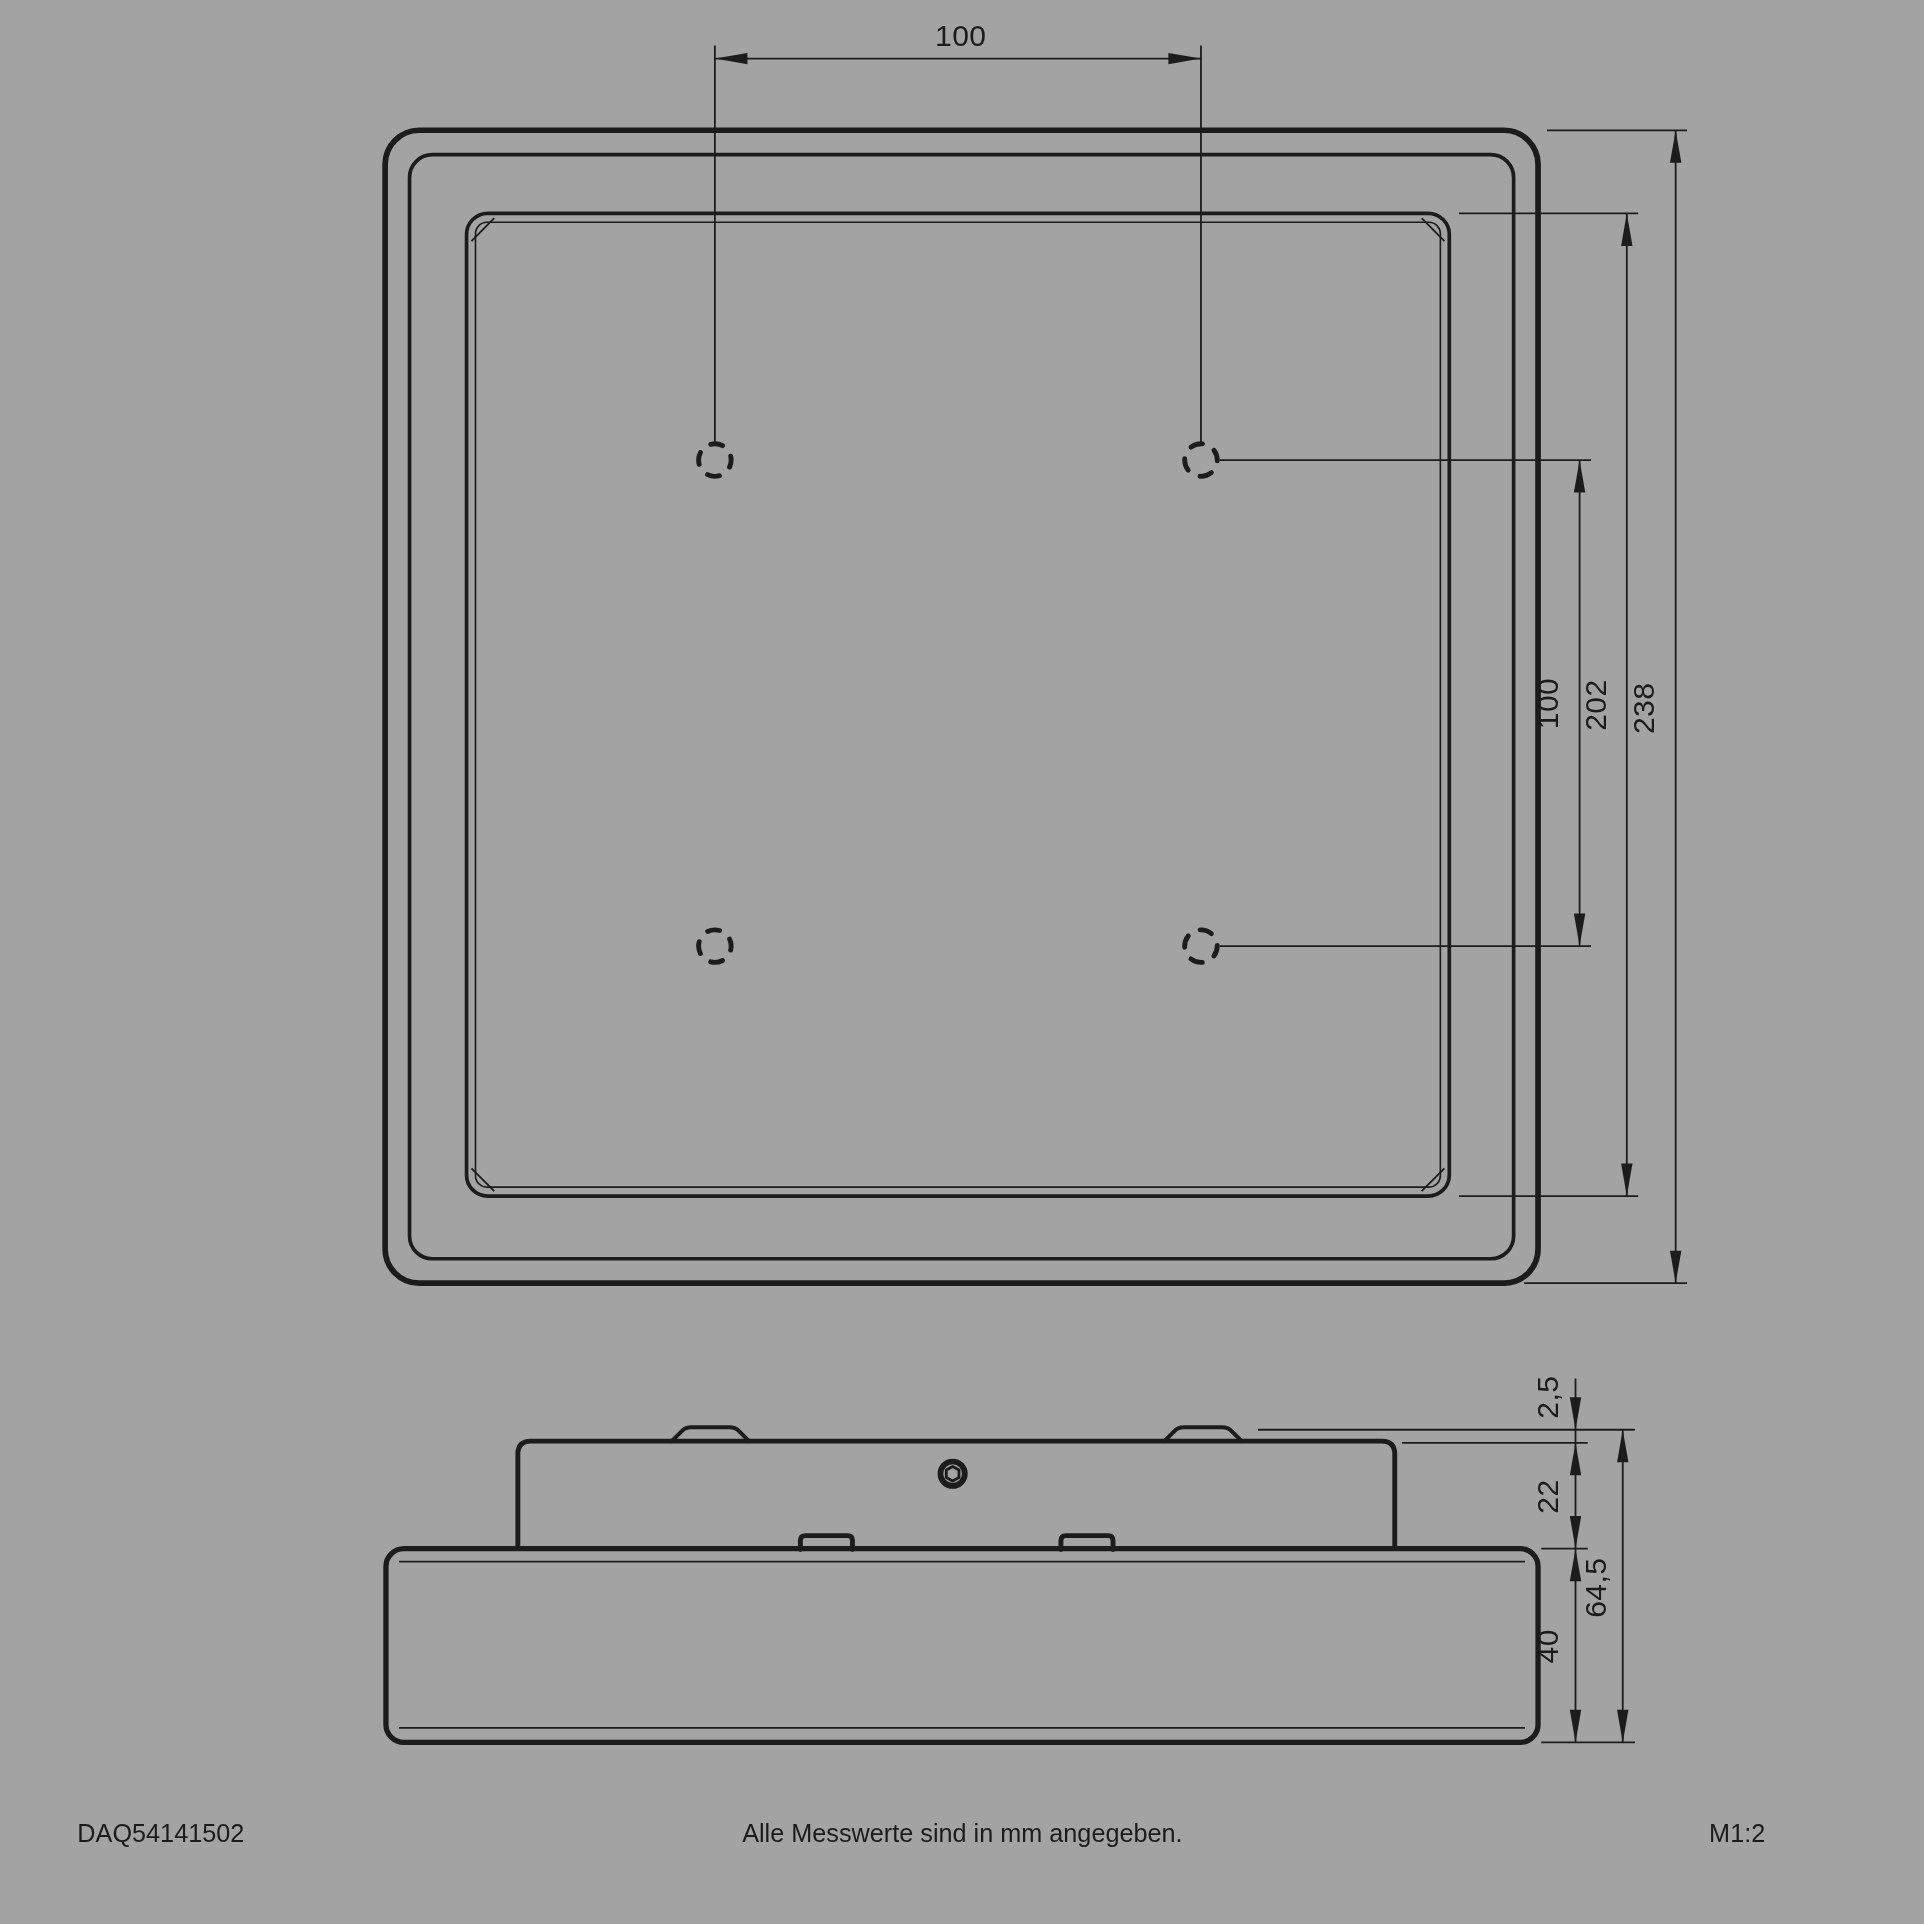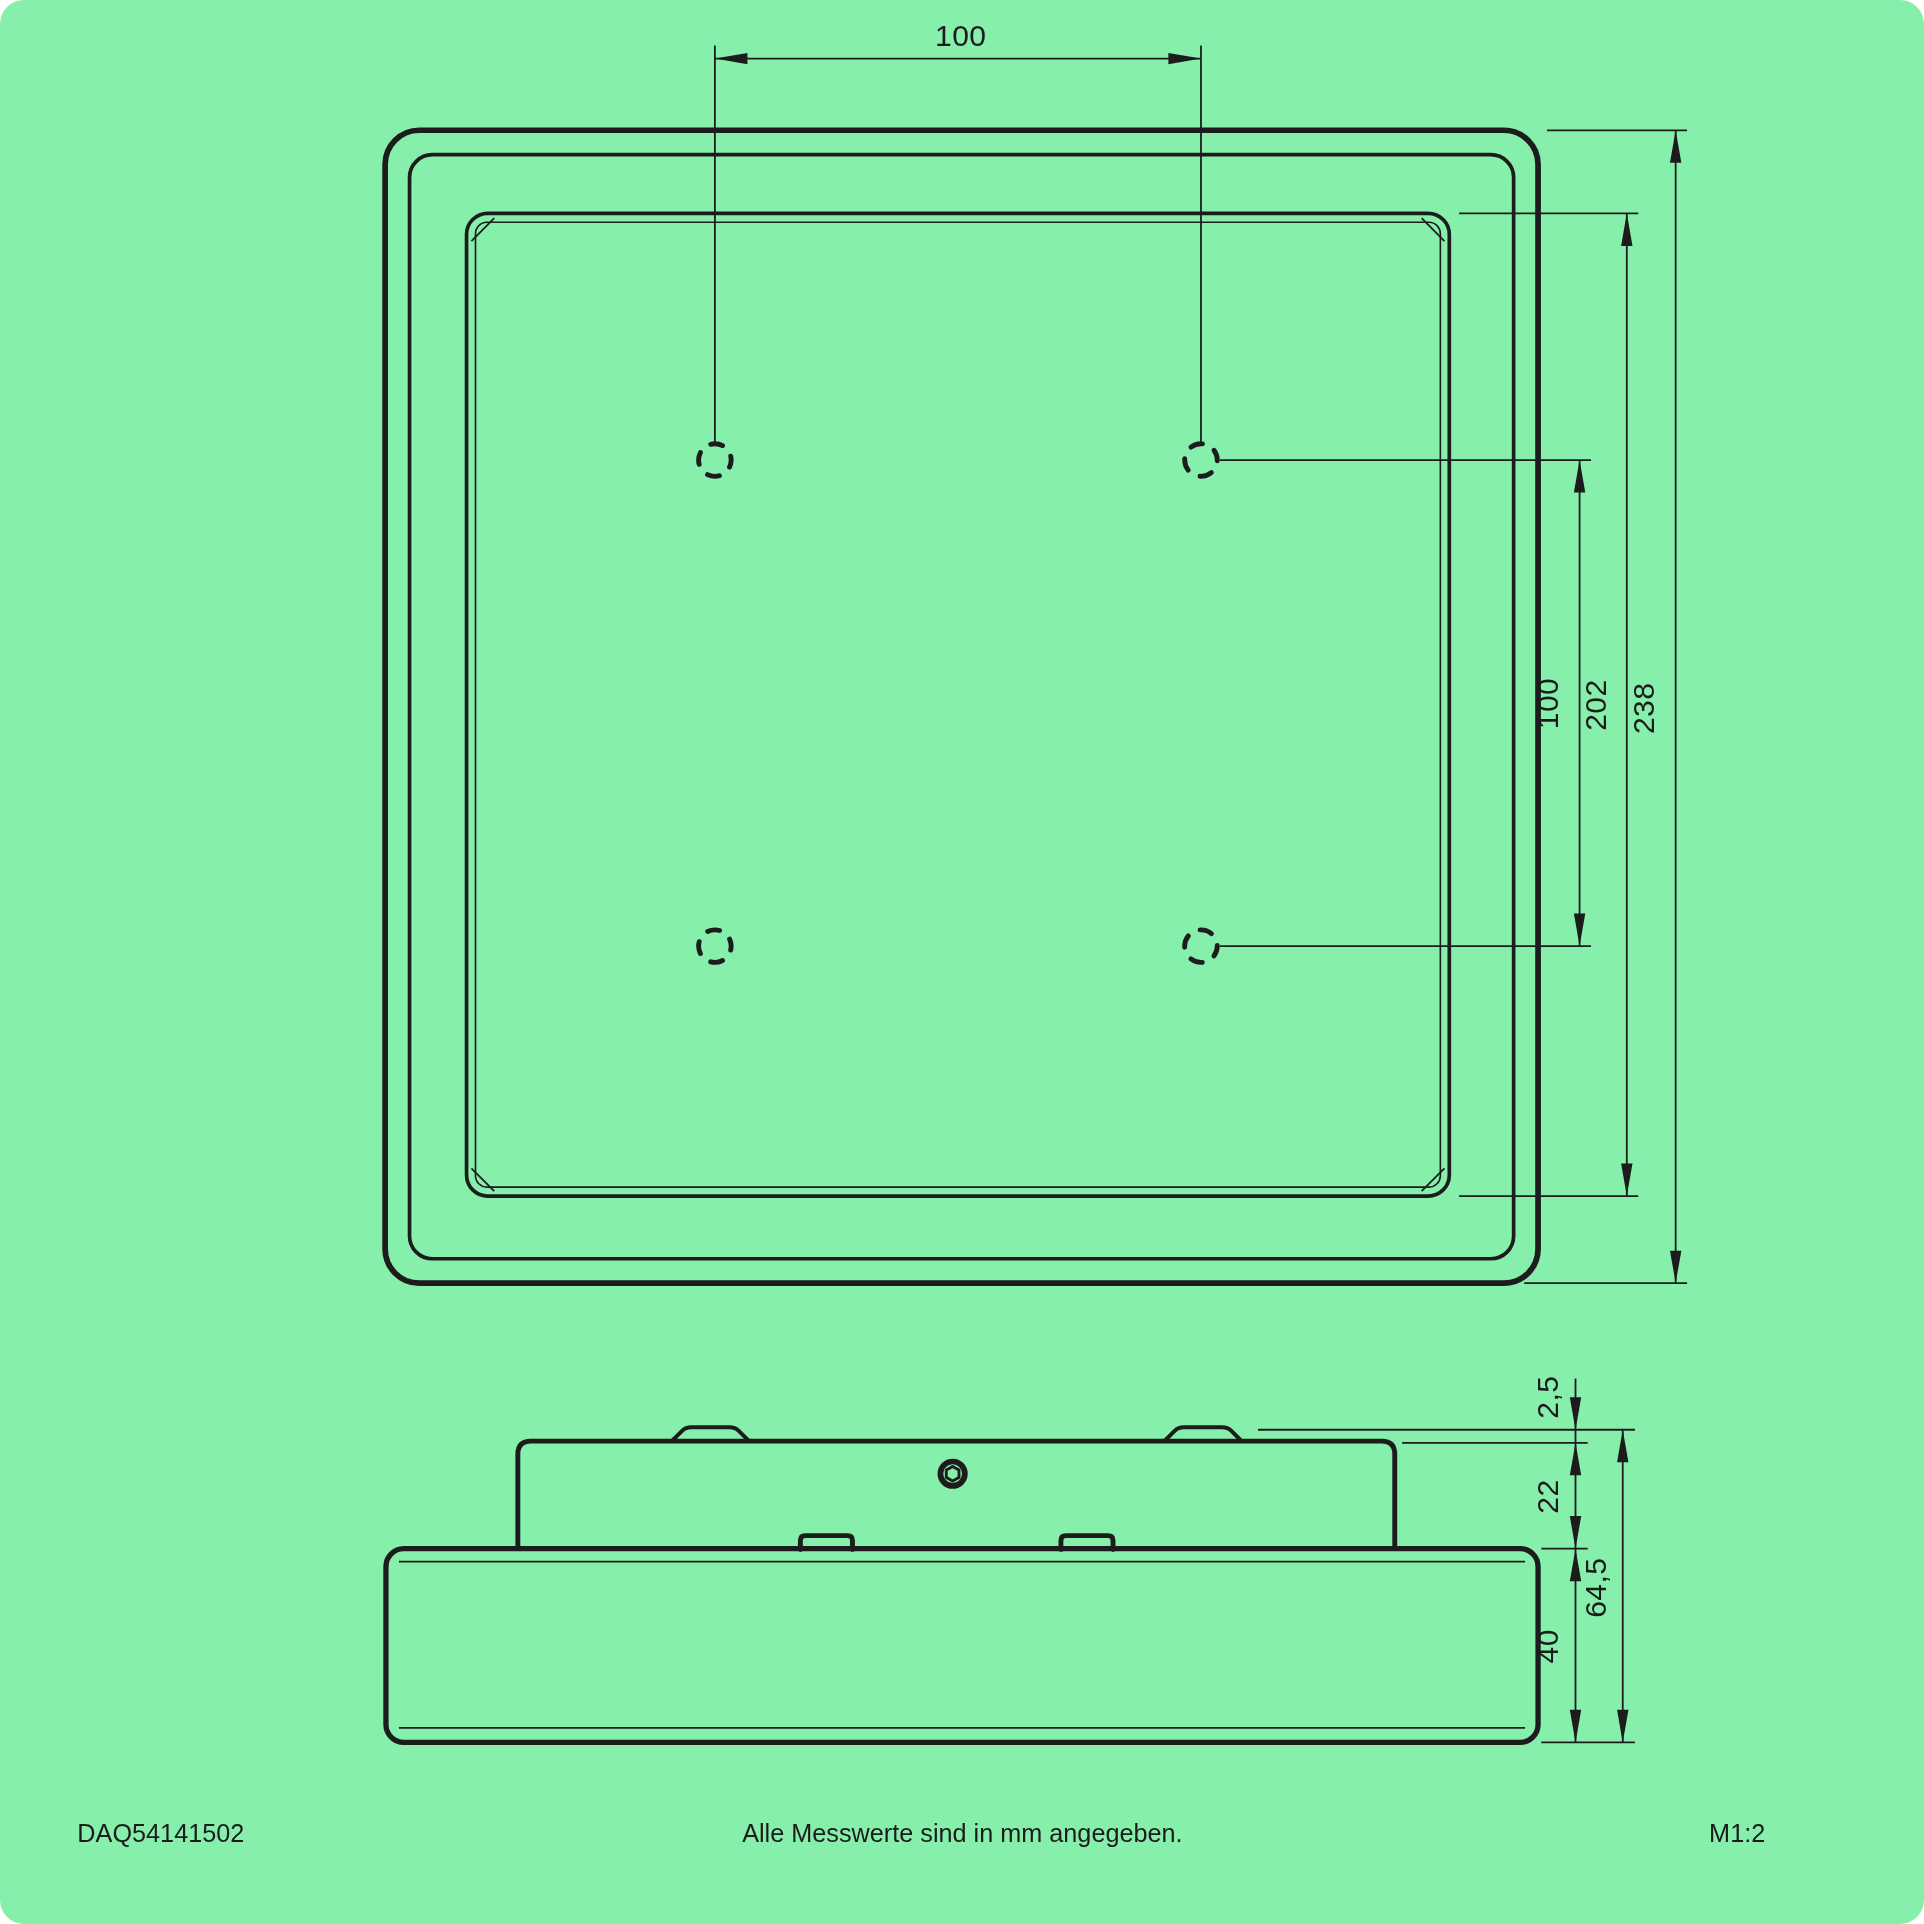--- a/index.html
+++ b/index.html
@@ -4,23 +4,22 @@
 <style>
   html, body {
     margin: 0;
     padding: 0;
     background: #ffffff;
   }
   .page {
     position: relative;
     width: 1924px;
     height: 1924px;
-    background: #86efac;
+    background: #a3a3a3;
     overflow: hidden;
-    border-radius: 24px;
   }
   svg { display: block; }
   .stroke {
     fill: none;
     stroke: #1c1c1c;
     stroke-linecap: round;
     stroke-linejoin: round;
   }
   .thin {
     fill: none;

